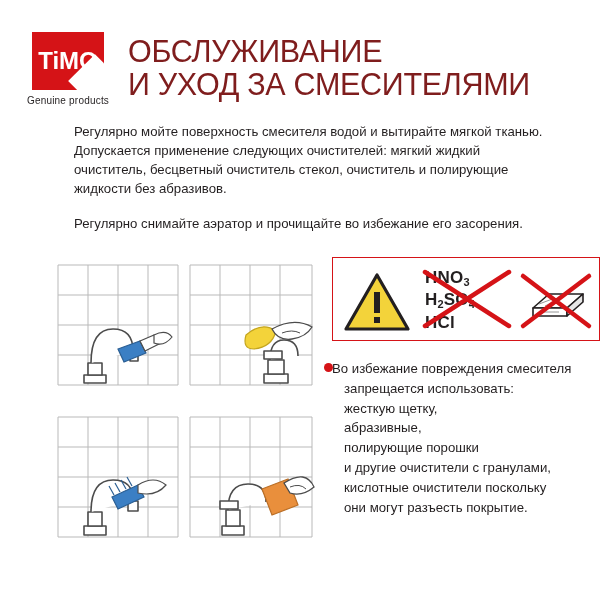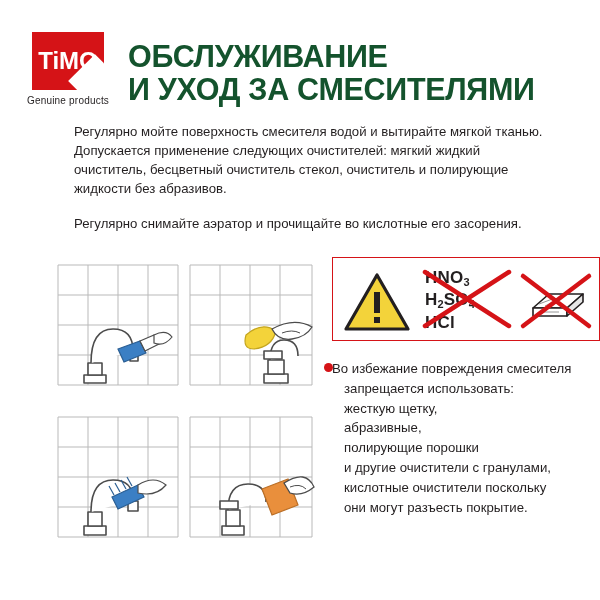--- a/index.html
+++ b/index.html
@@ -19,21 +19,21 @@
     position: relative;
     width: 600px;
     height: 600px;
     box-sizing: border-box;
     padding: 28px 22px 10px 22px;
   }
 
   
   .header {
     display: flex;
-    align-items: flex-end;
+    align-items: center;
     gap: 14px;
   }
   .logo-block {
     width: 92px;
     flex: 0 0 92px;
     text-align: center;
     padding-top: 4px;
   }
   .logo-mark {
     position: relative;
@@ -69,25 +69,25 @@
     margin-top: 5px;
     font-size: 10px;
     color: #231f20;
     letter-spacing: 0.2px;
   }
   .title-block {
     flex: 1 1 auto;
     padding-top: 2px;
   }
   .title-line {
-    font-weight: bold;
+    font-weight: normal;
     font-size: 30.5px;
     line-height: 1.08;
     letter-spacing: -0.3px;
-    color: #14532d;
+    color: #7f1d1d;
     white-space: nowrap;
   }
   .title-line.second {
     font-size: 30.5px;
   }
 
   
   .intro {
     margin-top: 16px;
     font-size: 13.2px;
@@ -208,21 +208,21 @@
       <div class="logo-tag">Genuine products</div>
     </div>
     <div class="title-block">
       <div class="title-line">ОБСЛУЖИВАНИЕ</div>
       <div class="title-line second">И УХОД ЗА СМЕСИТЕЛЯМИ</div>
     </div>
   </div>
 
   <div class="intro">
     <p>Регулярно мойте поверхность смесителя водой и вытирайте мягкой тканью. Допускается применение следующих очистителей: мягкий жидкий очиститель, бесцветный очиститель стекол, очиститель и полирующие жидкости без абразивов.</p>
-    <p>Регулярно снимайте аэратор и прочищайте во кислотные его засорения.</p>
+    <p>Регулярно снимайте аэратор и прочищайте во избежание его засорения.</p>
   </div>
 
   <div class="middle">
 
     <div class="illus">
       <svg width="272" height="300" viewBox="0 0 272 300" xmlns="http://www.w3.org/2000/svg">
         <g stroke="#b9b9b9" stroke-width="1" fill="none">
 
           <path d="M8 14 H128 M8 44 H128 M8 74 H128 M8 104 H128 M8 134 H128
                    M8 14 V134 M38 14 V134 M68 14 V134 M98 14 V134 M128 14 V134"></path>

